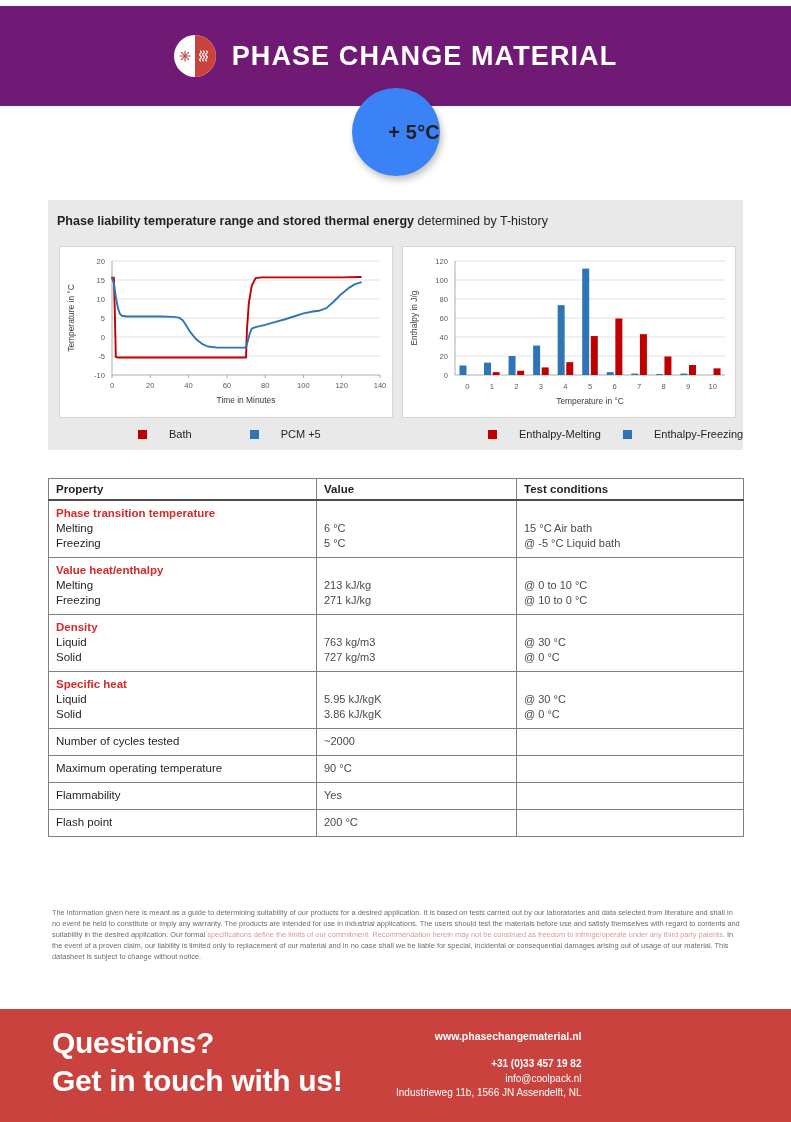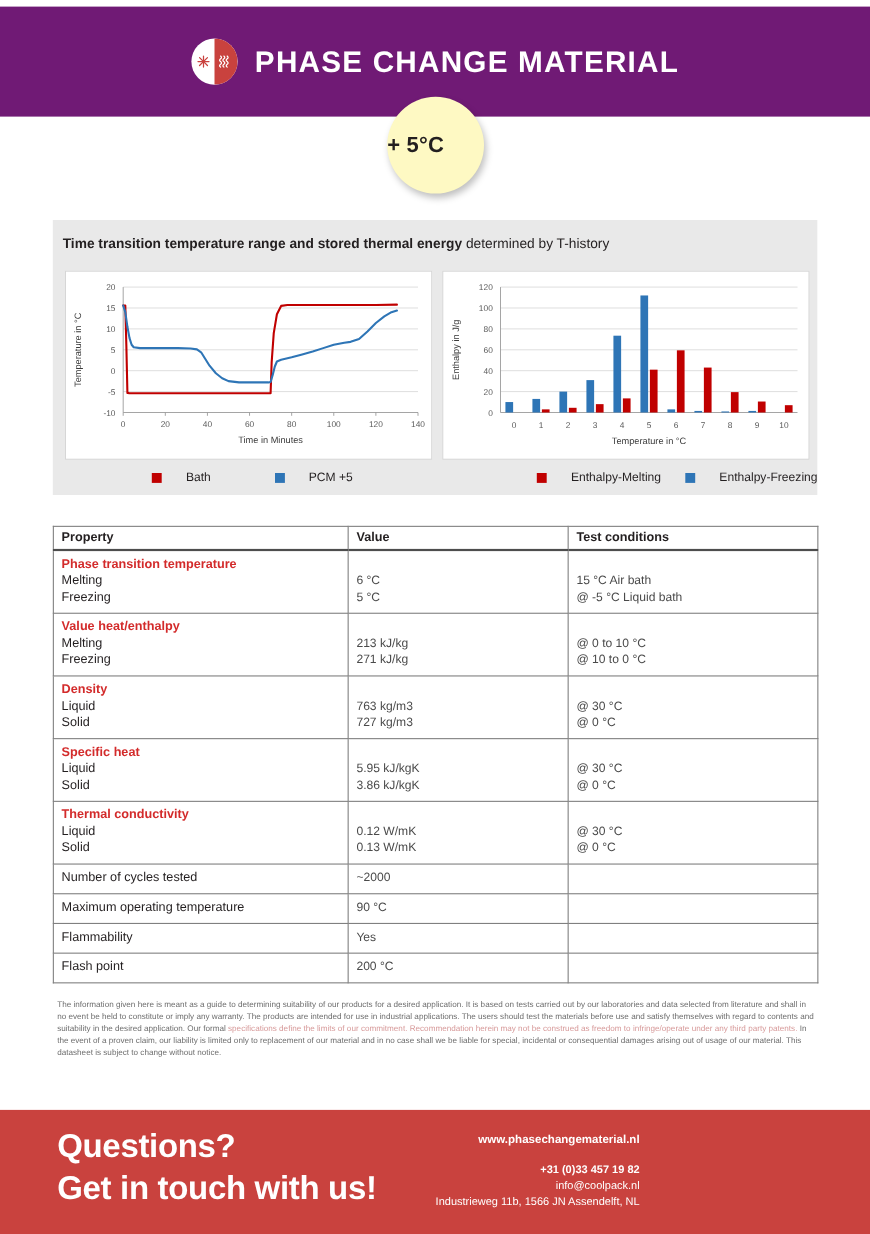--- a/index.html
+++ b/index.html
@@ -59,25 +59,25 @@
   }
 
   
   .temp-badge {
     position: absolute;
     top: 88px;
     left: 352px;
     width: 88px;
     height: 88px;
     border-radius: 50%;
-    background: #fef9c3;
+    background: #3b82f6;
     box-shadow: 2px 4px 7px rgba(0,0,0,0.25);
     display: flex;
     align-items: center;
-    justify-content: flex-start;
+    justify-content: flex-end;
     z-index: 5;
   }
   .temp-badge span {
     font-size: 20px;
     font-weight: bold;
     color: #231f20;
     letter-spacing: 0.2px;
   }
 
   
@@ -250,21 +250,21 @@
     <div class="brand-title">PHASE CHANGE MATERIAL</div>
   </div>
 </div>
 
 <div class="temp-badge">
   <span>+ 5°C</span>
 </div>
 
 <div class="chart-panel">
   <div class="chart-panel-title">
-    <b>Time transition temperature range and stored thermal energy</b><span class="light"> determined by T-history</span>
+    <b>Phase liability temperature range and stored thermal energy</b><span class="light"> determined by T-history</span>
   </div>
 
   <div class="chart-box" id="chart-left">
     <svg id="svg-line" width="332" height="170" viewBox="0 0 332 170">
         <line x1="52" y1="128" x2="320" y2="128" stroke="#999999" stroke-width="0.8"></line>
         <text x="45" y="131" text-anchor="end" font-size="7.6" fill="#595959" font-family="&quot;Liberation Sans&quot;, sans-serif">-10</text>
         <line x1="52" y1="109" x2="320" y2="109" stroke="#d9d9d9" stroke-width="0.8"></line>
         <text x="45" y="112" text-anchor="end" font-size="7.6" fill="#595959" font-family="&quot;Liberation Sans&quot;, sans-serif">-5</text>
         <line x1="52" y1="90" x2="320" y2="90" stroke="#d9d9d9" stroke-width="0.8"></line>
         <text x="45" y="93" text-anchor="end" font-size="7.6" fill="#595959" font-family="&quot;Liberation Sans&quot;, sans-serif">0</text>
@@ -452,37 +452,20 @@
           <div class="val-line">3.86 kJ/kgK</div>
         </td>
         <td>
           <div class="val-spacer"></div>
           <div class="val-line">@ 30 °C</div>
           <div class="val-line">@ 0 °C</div>
         </td>
       </tr>
       <tr>
         <td>
-          <div class="grp-title">Thermal conductivity</div>
-          <div class="sub-line">Liquid</div>
-          <div class="sub-line">Solid</div>
-        </td>
-        <td>
-          <div class="val-spacer"></div>
-          <div class="val-line">0.12 W/mK</div>
-          <div class="val-line">0.13 W/mK</div>
-        </td>
-        <td>
-          <div class="val-spacer"></div>
-          <div class="val-line">@ 30 °C</div>
-          <div class="val-line">@ 0 °C</div>
-        </td>
-      </tr>
-      <tr>
-        <td>
           <div class="simple-label">Number of cycles tested</div>
         </td>
         <td>
           <div class="val-line">~2000</div>
         </td>
         <td>
           <div class="val-line"></div>
         </td>
       </tr>
       <tr>

